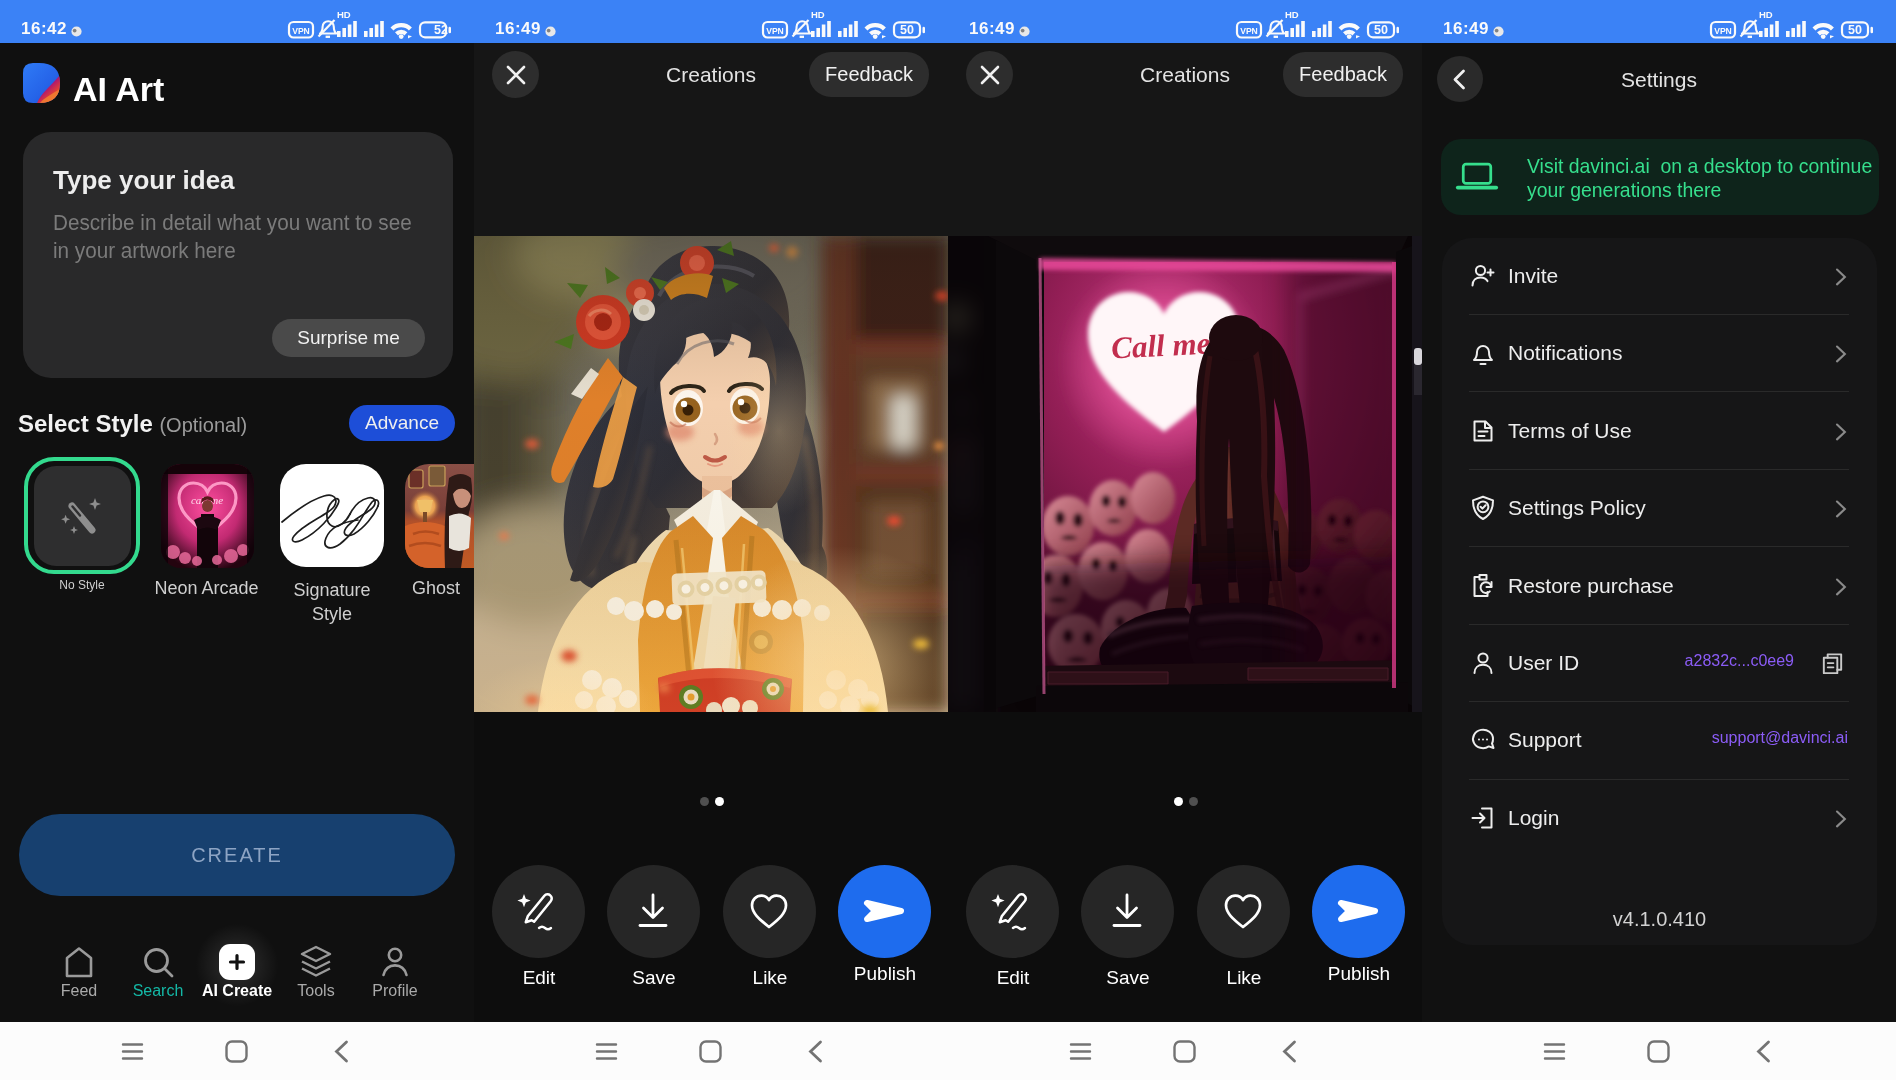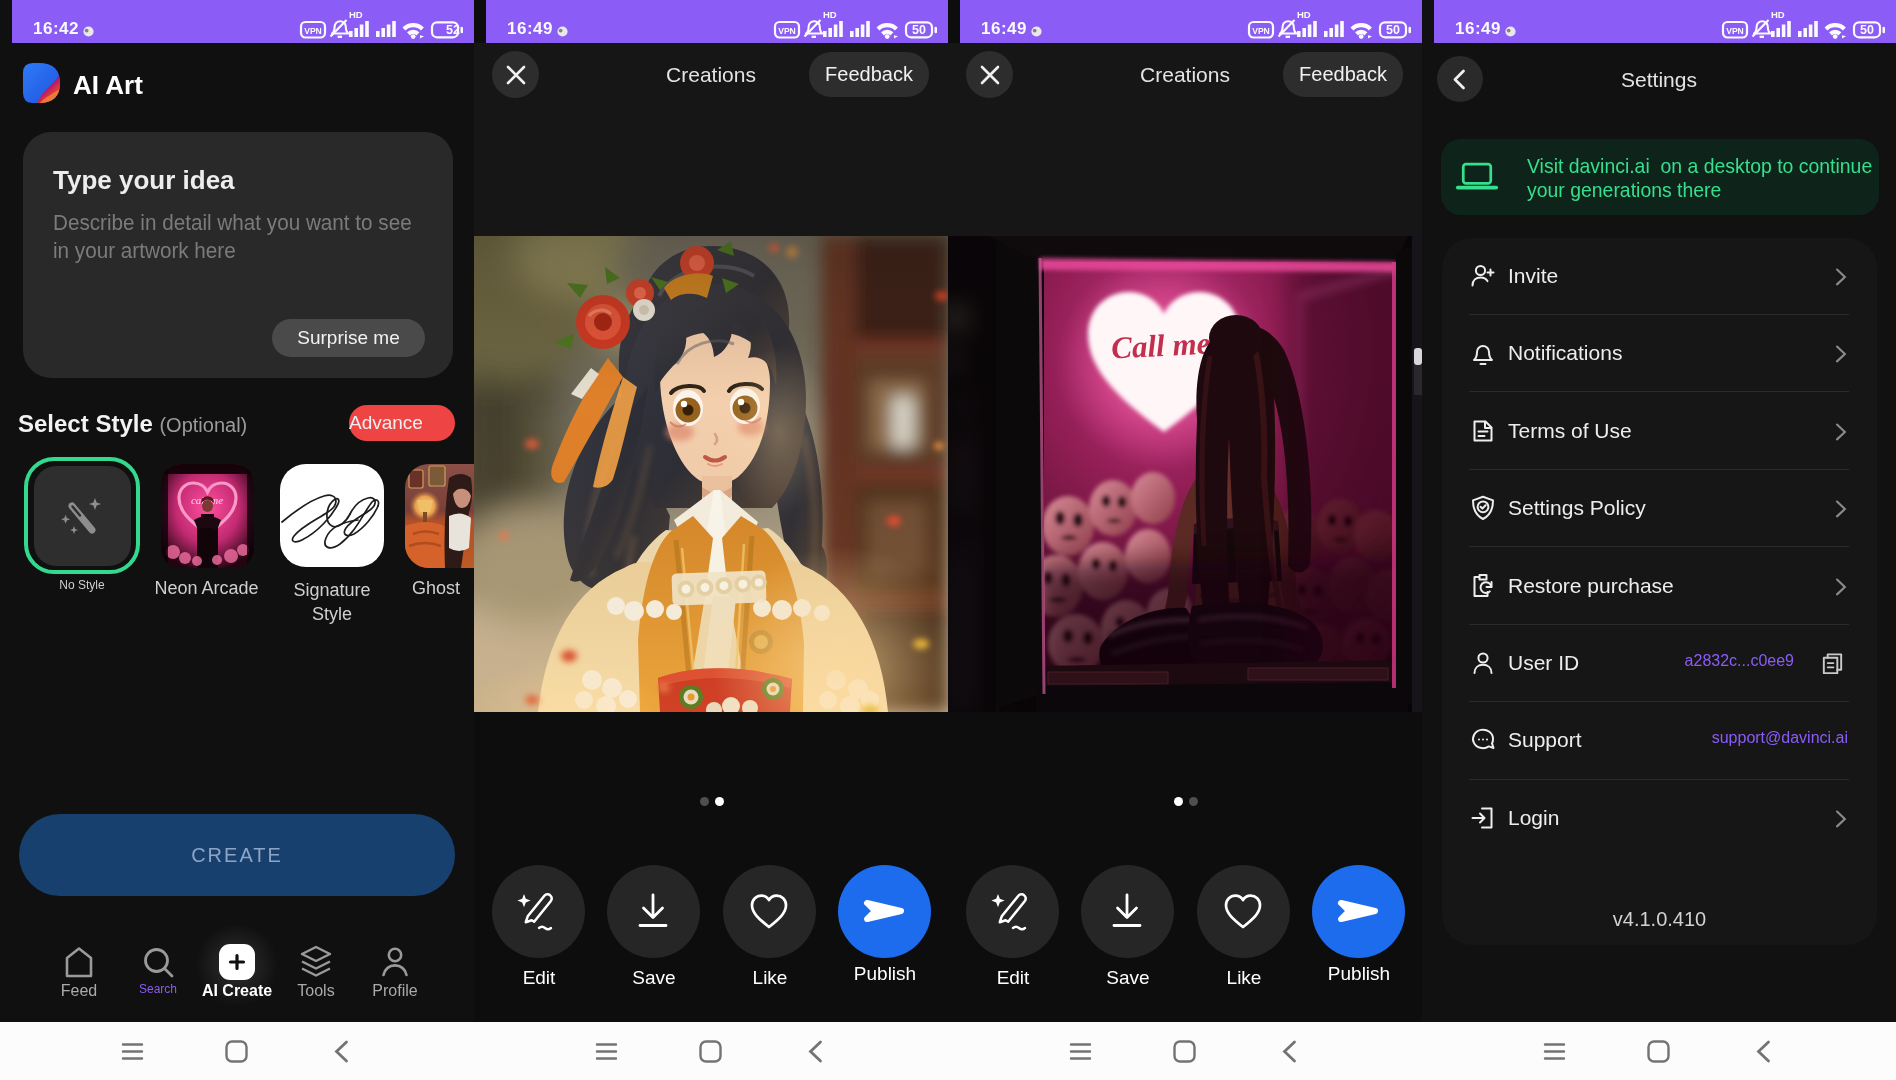--- a/index.html
+++ b/index.html
@@ -1,21 +1,21 @@
 <!DOCTYPE html>
 <html><head>
 <meta charset="utf-8">
 <style>
   * { margin:0; padding:0; box-sizing:border-box; }
   html,body { width:1896px; height:1080px; background:#101010; overflow:hidden; }
   body { font-family:"Liberation Sans", sans-serif; position:relative; }
   .panel { position:absolute; top:0; width:474px; height:1080px; overflow:hidden; }
   .abs { position:absolute; }
   
-  .sbar { position:absolute; top:0; left:12px; width:474px; height:43px; background:#8b5cf6; color:#fafafa; }
+  .sbar { position:absolute; top:0; left:0; width:474px; height:43px; background:#3b82f6; color:#fafafa; }
   .sbar .time { position:absolute; left:21px; top:19px; font-size:17px; font-weight:700; letter-spacing:0.5px; }
   
   .anav { position:absolute; left:0; top:1022px; width:474px; height:58px; background:#fcfcfc; }
   
   .pill { position:absolute; background:#2d2d2d; border-radius:22px; color:#f0f0f0; text-align:center; }
   .circlebtn { position:absolute; width:47px; height:47px; border-radius:50%; background:#2d2d2d; }
   
   .hdr { position:absolute; left:0; top:43px; width:474px; height:193px; background:#161616; }
   .htitle { position:absolute; top:63px; width:474px; text-align:center; font-size:21px; color:#e3e3e3; }
   .dot { position:absolute; top:797px; width:9px; height:9px; border-radius:50%; }
@@ -251,30 +251,30 @@
       <clipPath id="dclip">
           <path d="M0 10 Q0 0 10 0 H16 Q37 0 37 20 Q37 40 16 40 H10 Q0 40 0 30 Z"></path>
         </clipPath>
     </defs>
     <g clip-path="url(#dclip)">
       <rect width="37" height="40" fill="url(#lgblue)"></rect>
       <path d="M37 12 Q30 20 24 26 Q17 33 14 40 L37 40 Z" fill="url(#lgflame)"></path>
       <path d="M37 26 Q30 30 24 34 Q19 37 17 40 L37 40 Z" fill="#f08030" opacity="0.85"></path>
     </g>
   </svg>
-  <div class="abs" style="left:73px; top:70px; font-size:26px; font-weight:700; color:#fff;">AI Art</div>
+  <div class="abs" style="left:73px; top:70px; font-size:34px; font-weight:700; color:#fff;">AI Art</div>
 
   <div class="abs" style="left:23px; top:132px; width:430px; height:246px; border-radius:28px; background:#29292a;">
     <div class="abs" style="left:30px; top:33px; font-size:26px; font-weight:600; color:#ededed;">Type your idea</div>
     <div class="abs" style="left:30px; top:77px; width:440px; font-size:22px; line-height:28px; color:#7b7b7b; transform:scaleX(0.94); transform-origin:0 0;">Describe in detail what you want to see<br>in your artwork here</div>
     <div class="abs" style="left:249px; top:187px; width:153px; height:38px; border-radius:19px; background:#4a4a4a; color:#f2f2f2; font-size:19px; text-align:center; line-height:38px;">Surprise me</div>
   </div>
 
   <div class="abs" style="left:18px; top:410px; font-size:24px; font-weight:700; color:#f2f2f2;">Select Style <span style="font-size:20px; font-weight:400; color:#9b9b9b;">(Optional)</span></div>
-  <div class="abs" style="left:349px; top:405px; width:106px; height:36px; border-radius:18px; background:#ef4444; color:#efefef; font-size:19px; text-align:left; line-height:36px;">Advance</div>
+  <div class="abs" style="left:349px; top:405px; width:106px; height:36px; border-radius:18px; background:#1d4ed8; color:#efefef; font-size:19px; text-align:center; line-height:36px;">Advance</div>
 
   <div class="abs" style="left:24px; top:457px; width:116px; height:117px; border-radius:30px; border:4.5px solid #33da8e;"></div>
   <div class="abs" id="wandtile" style="left:34px; top:466px; width:97px; height:100px; border-radius:22px; background:#2e2e2f;">
     <svg class="abs" style="left:24px; top:26px;" width="48" height="48">
         <use href="#wand"></use>
       </svg>
   </div>
   <div class="abs" id="neontile" style="left:161px; top:464px; width:93px; height:104px; border-radius:20px; overflow:hidden; background:#1a0a12;">
     <svg width="93" height="104" viewBox="0 0 93 104">
       <defs>
@@ -360,21 +360,21 @@
     <svg class="abs" style="left:217px; top:12px;" width="40" height="40">
         <use href="#t-create"></use>
       </svg>
     <svg class="abs" style="left:296px; top:12px;" width="40" height="40">
         <use href="#t-tools"></use>
       </svg>
     <svg class="abs" style="left:375px; top:12px;" width="40" height="40">
         <use href="#t-profile"></use>
       </svg>
     <div class="abs" style="left:39px; top:52px; width:80px; text-align:center; font-size:16px; color:#aaa;">Feed</div>
-    <div class="abs" style="left:118px; top:52px; width:80px; text-align:center; font-size:12px; color:#8b5cf6;">Search</div>
+    <div class="abs" style="left:118px; top:52px; width:80px; text-align:center; font-size:16px; color:#14b8a6;">Search</div>
     <div class="abs" style="left:187px; top:52px; width:100px; text-align:center; font-size:16px; color:#fff; font-weight:600;">AI Create</div>
     <div class="abs" style="left:276px; top:52px; width:80px; text-align:center; font-size:16px; color:#aaa;">Tools</div>
     <div class="abs" style="left:355px; top:52px; width:80px; text-align:center; font-size:16px; color:#aaa;">Profile</div>
   </div>
   <div class="anav" id="anav1"><svg width="474" height="58">
         <use href="#anavicons"></use>
       </svg></div>
 </div>
 
 <div class="panel" id="p2" style="left:474px; background:#0d0d0d;">

